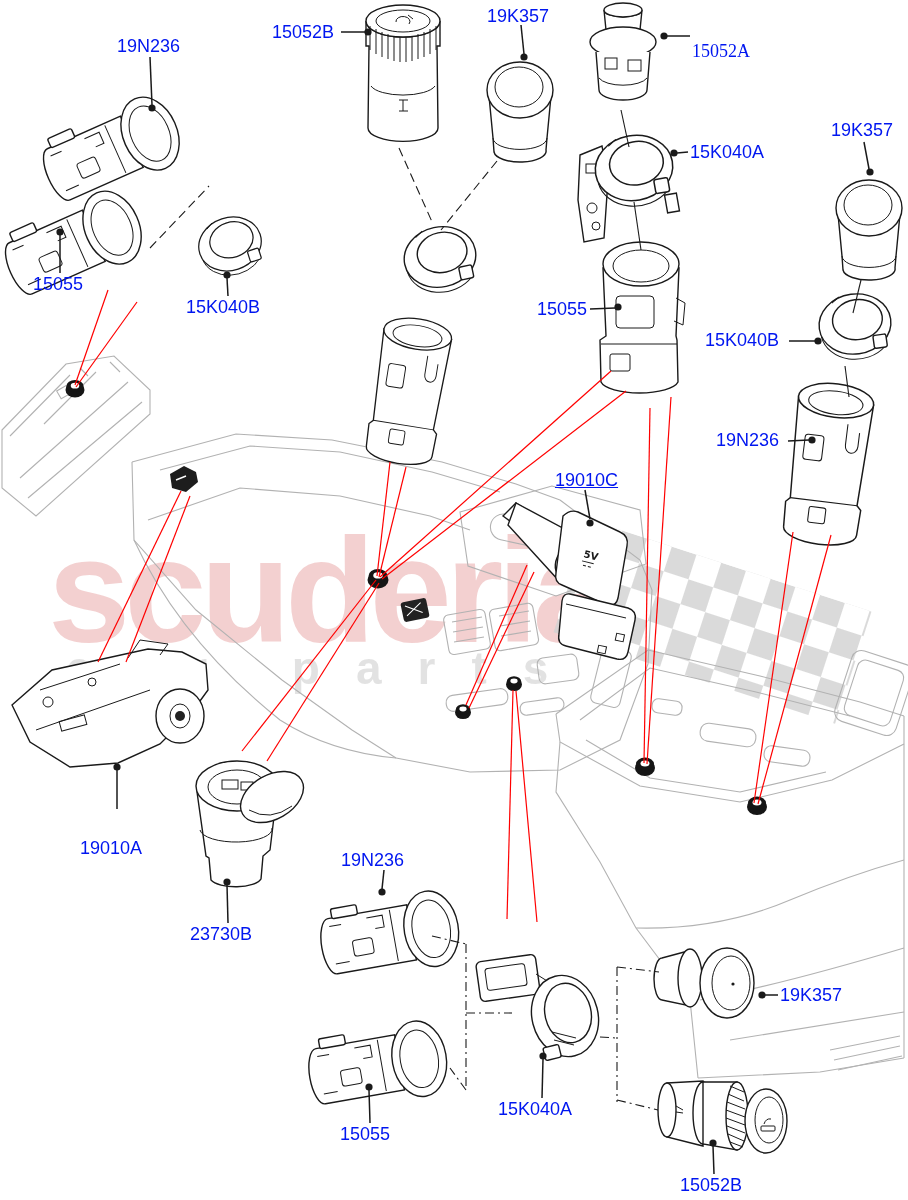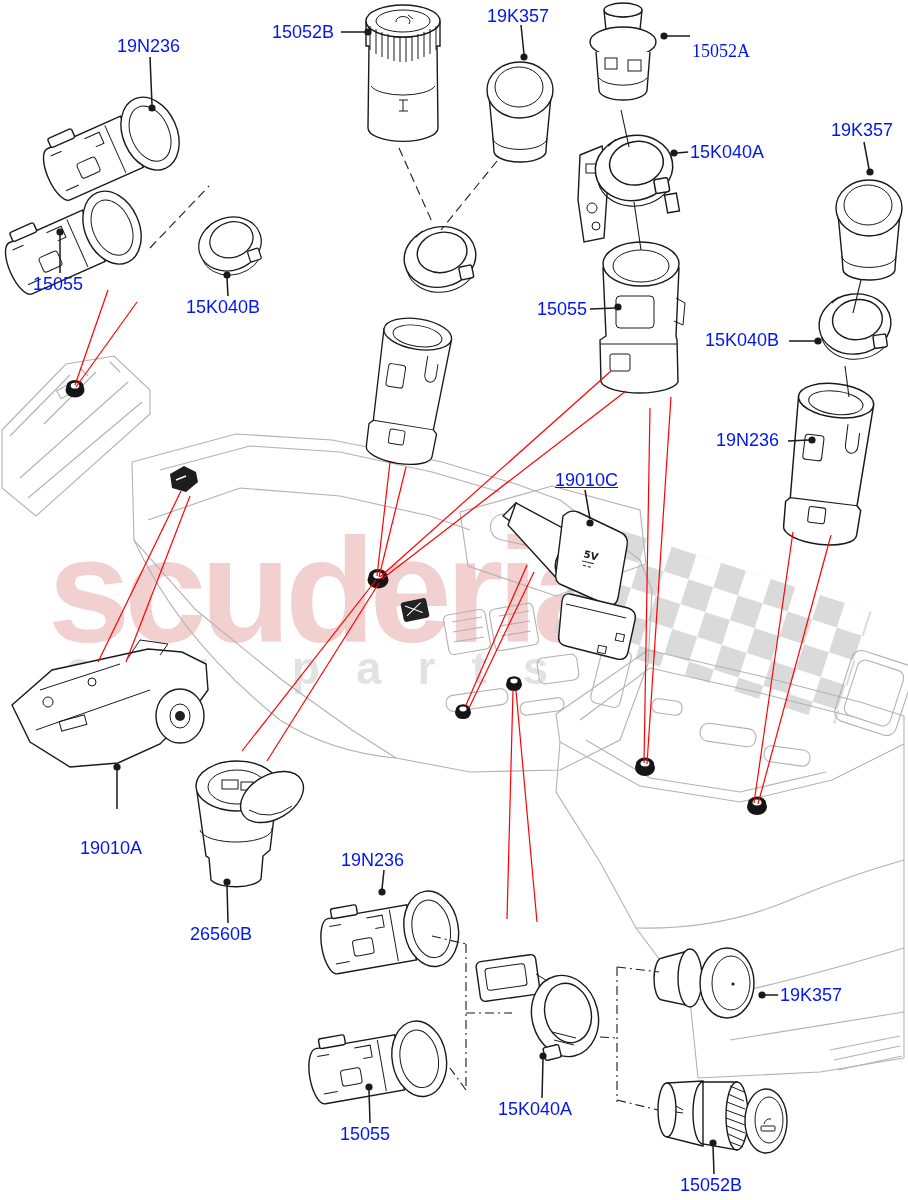--- a/index.html
+++ b/index.html
@@ -371,20 +371,20 @@
       <div class="part-label" style="left: 272px; top: 23px;">15052B</div>
       <div class="part-label" style="left: 487px; top: 7px;">19K357</div>
       <div class="part-label" style="left: 692px; top: 42px; font-family: Liberation Serif, serif;">15052A</div>
       <div class="part-label" style="left: 690px; top: 143px;">15K040A</div>
       <div class="part-label" style="left: 831px; top: 121px;">19K357</div>
       <div class="part-label" style="left: 537px; top: 300px;">15055</div>
       <div class="part-label" style="left: 705px; top: 331px;">15K040B</div>
       <div class="part-label" style="left: 716px; top: 431px;">19N236</div>
       <div class="part-label" style="left: 555px; top: 471px; text-decoration: underline;">19010C</div>
       <div class="part-label" style="left: 80px; top: 811px; margin-top: 28px;">19010A</div>
-      <div class="part-label" style="left: 190px; top: 925px;">26560B</div>
+      <div class="part-label" style="left: 190px; top: 925px;">23730B</div>
       <div class="part-label" style="left: 341px; top: 851px;">19N236</div>
       <div class="part-label" style="left: 340px; top: 1125px;">15055</div>
       <div class="part-label" style="left: 498px; top: 1100px;">15K040A</div>
       <div class="part-label" style="left: 780px; top: 986px;">19K357</div>
       <div class="part-label" style="left: 680px; top: 1176px;">15052B</div>
     </div>
 </div>
 
 </body></html>

